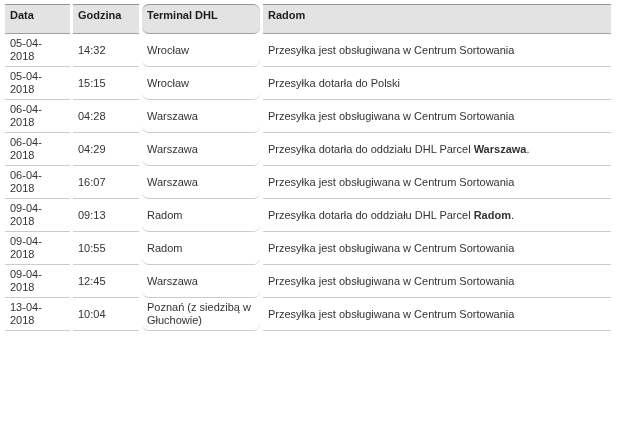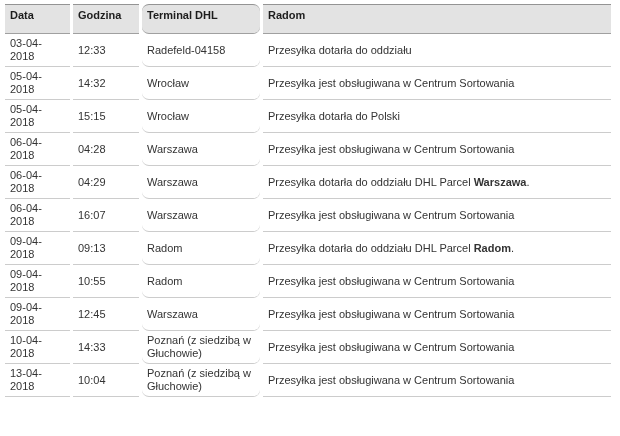--- a/index.html
+++ b/index.html
@@ -31,26 +31,20 @@
 <table class="tracking-table">
   <thead>
     <tr>
       <th class="col-date">Data</th>
       <th class="col-time">Godzina</th>
       <th class="col-terminal">Terminal DHL</th>
       <th class="col-status">Radom</th>
     </tr>
   </thead>
   <tbody>
-      <tr>
-        <td class="col-date">03-04-2018</td>
-        <td class="col-time">12:33</td>
-        <td class="col-terminal">Radefeld-04158</td>
-        <td class="col-status">Przesyłka dotarła do oddziału</td>
-      </tr>
       <tr>
         <td class="col-date">05-04-2018</td>
         <td class="col-time">14:32</td>
         <td class="col-terminal">Wrocław</td>
         <td class="col-status">Przesyłka jest obsługiwana w Centrum Sortowania</td>
       </tr>
       <tr>
         <td class="col-date">05-04-2018</td>
         <td class="col-time">15:15</td>
         <td class="col-terminal">Wrocław</td>
@@ -86,25 +80,19 @@
         <td class="col-terminal">Radom</td>
         <td class="col-status">Przesyłka jest obsługiwana w Centrum Sortowania</td>
       </tr>
       <tr>
         <td class="col-date">09-04-2018</td>
         <td class="col-time">12:45</td>
         <td class="col-terminal">Warszawa</td>
         <td class="col-status">Przesyłka jest obsługiwana w Centrum Sortowania</td>
       </tr>
       <tr>
-        <td class="col-date">10-04-2018</td>
-        <td class="col-time">14:33</td>
-        <td class="col-terminal">Poznań (z siedzibą w Głuchowie)</td>
-        <td class="col-status">Przesyłka jest obsługiwana w Centrum Sortowania</td>
-      </tr>
-      <tr>
         <td class="col-date">13-04-2018</td>
         <td class="col-time">10:04</td>
         <td class="col-terminal">Poznań (z siedzibą w Głuchowie)</td>
         <td class="col-status">Przesyłka jest obsługiwana w Centrum Sortowania</td>
       </tr>
     </tbody>
 </table>
 
 </body></html>

